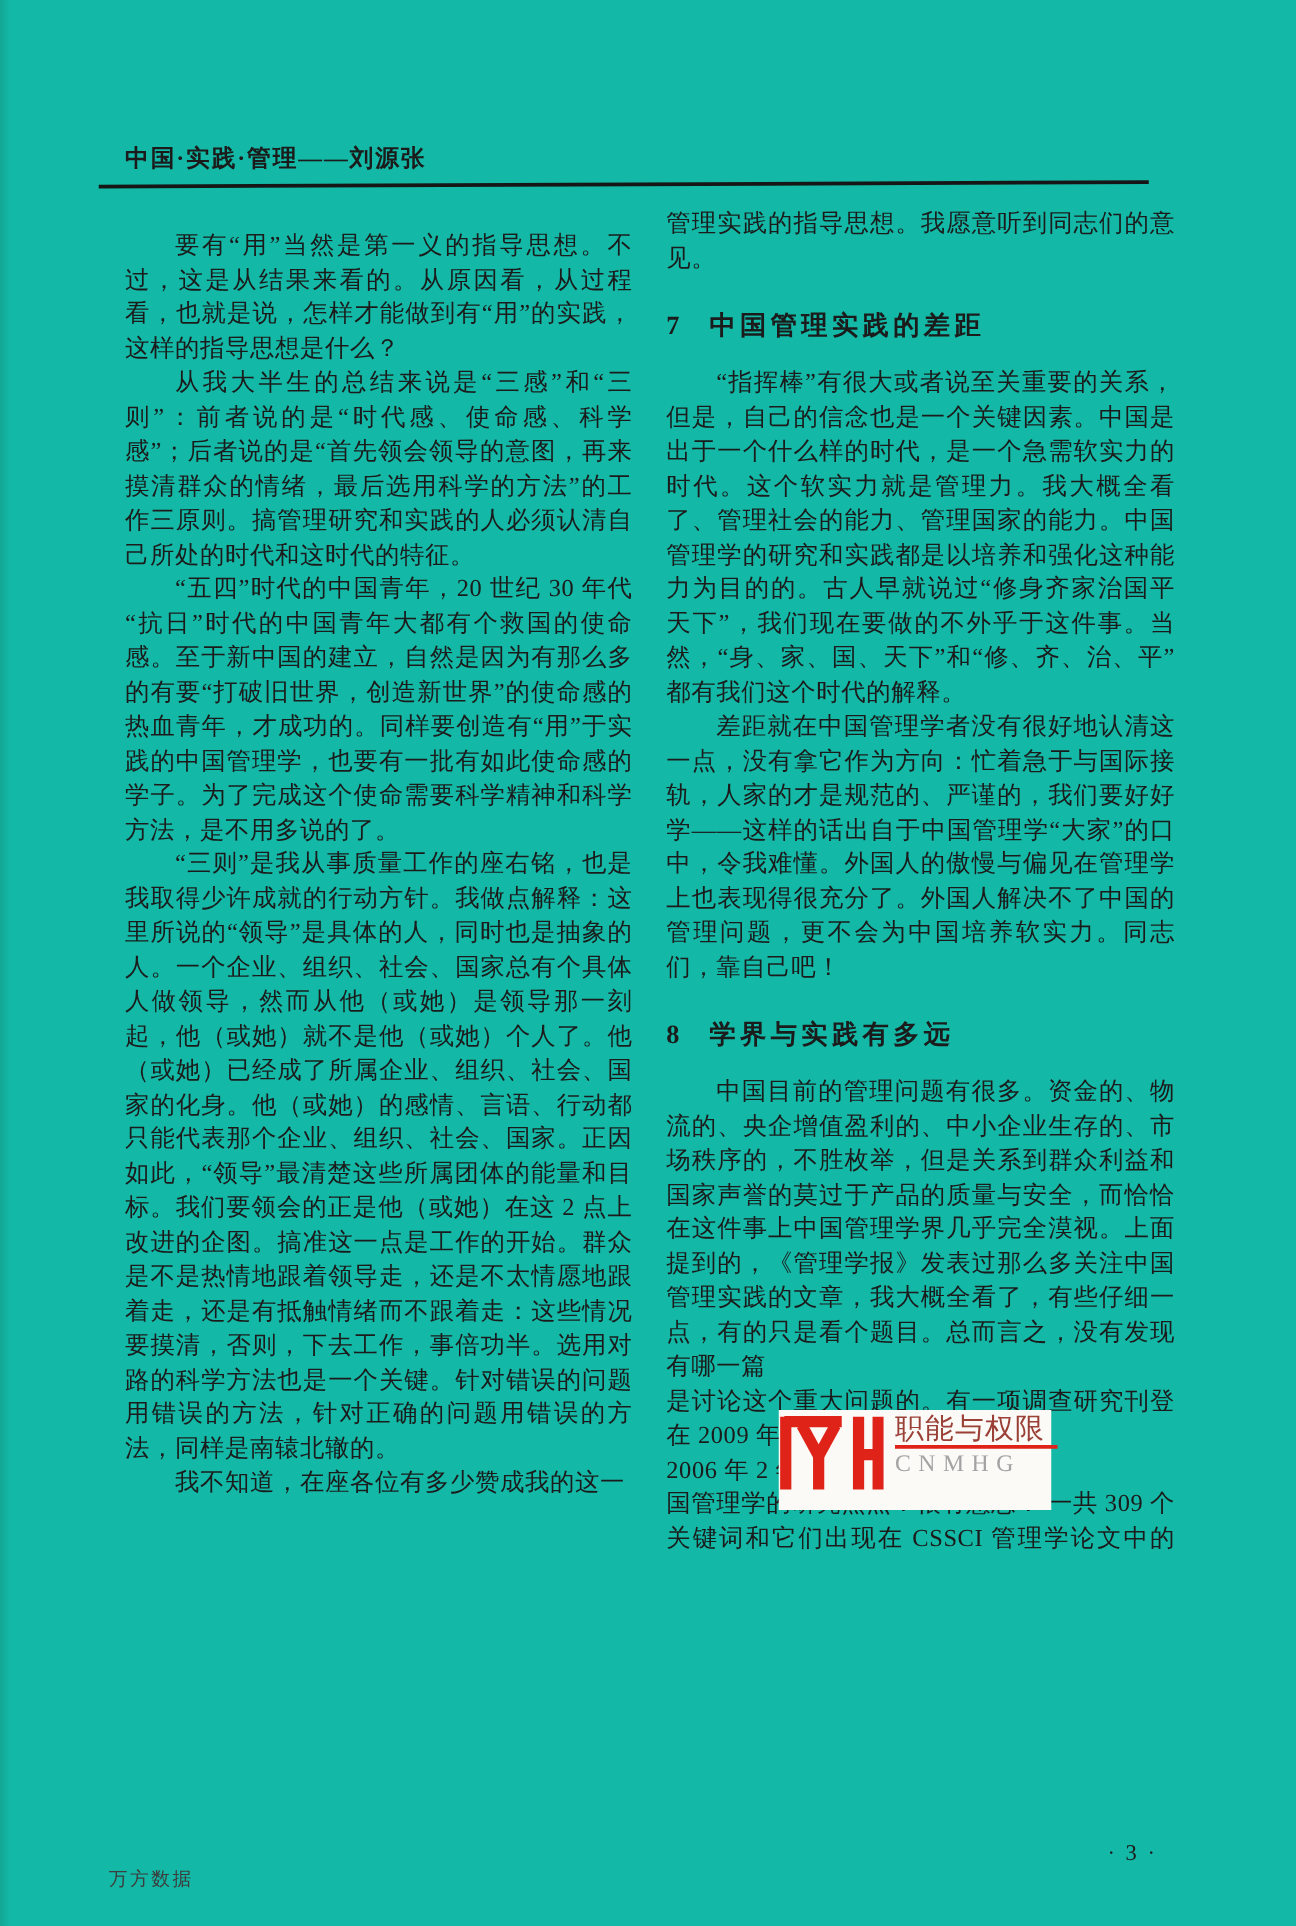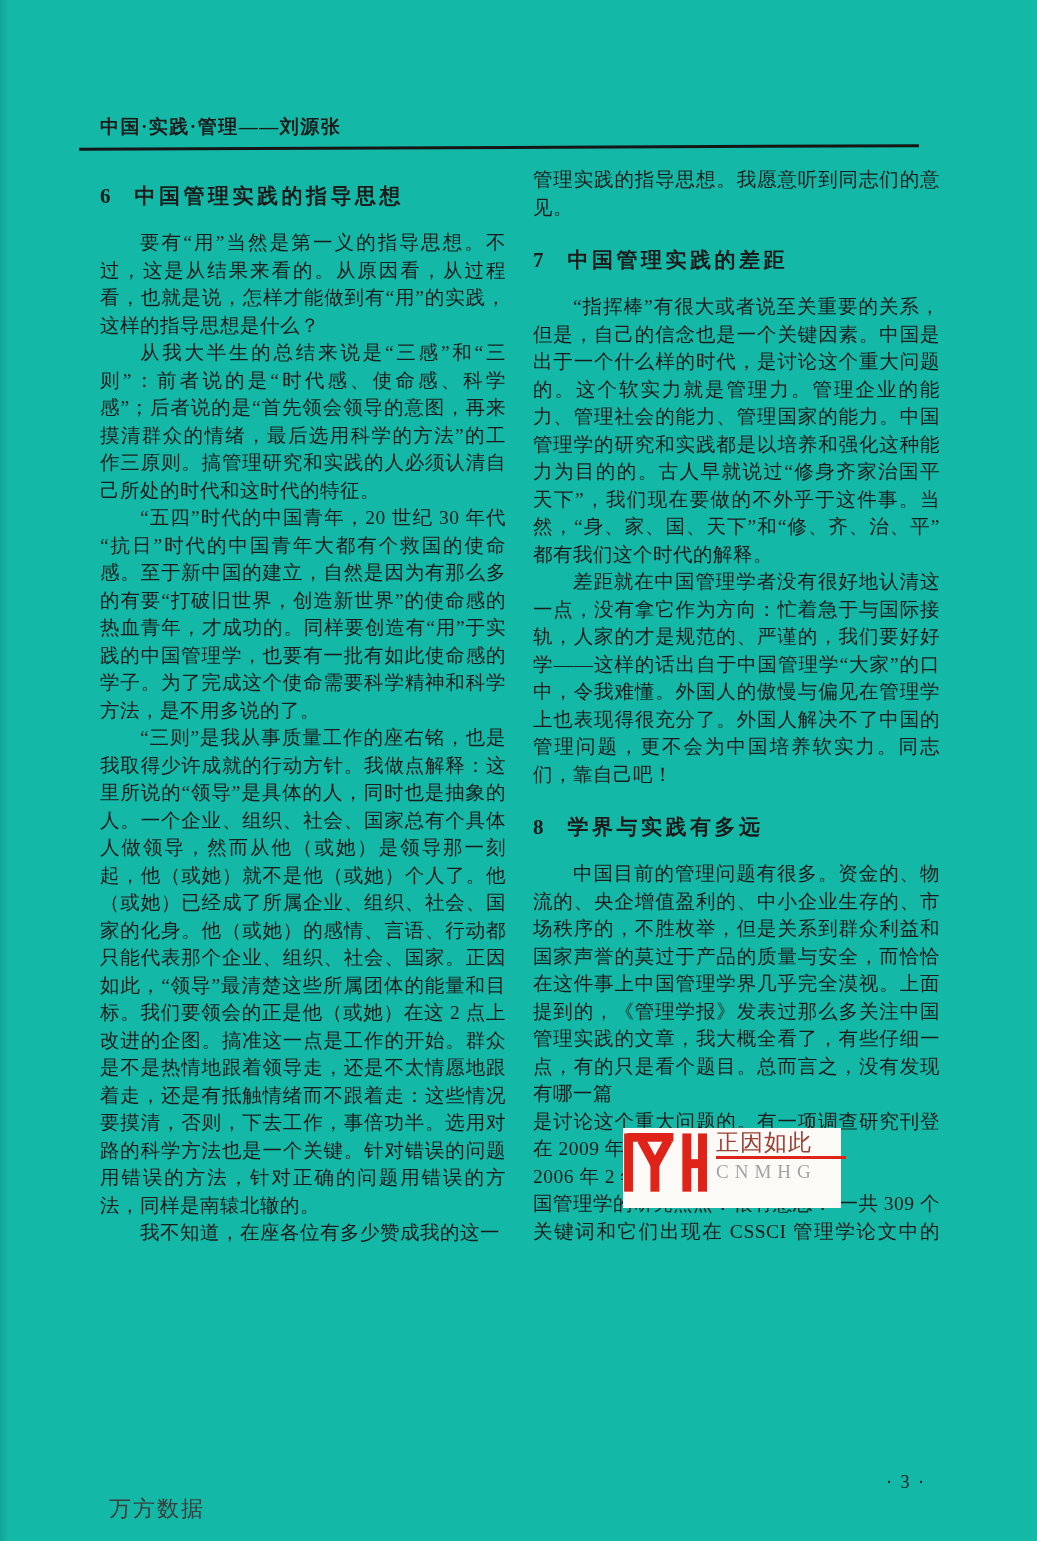--- a/index.html
+++ b/index.html
@@ -52,54 +52,51 @@
   .wm-cn{
     font-family:"Liberation Sans","DejaVu Sans",sans-serif;
     font-size:23px;line-height:25px;color:#9a4036;letter-spacing:1px;white-space:nowrap;
   }
   .wm-underline{width:130px;height:3px;background:#df2318;margin:1px 0 2px 0;}
   .wm-en{
     font-family:Liberation Serif, serif;
     font-size:19px;line-height:22px;color:#a3a3a3;letter-spacing:6px;white-space:nowrap;
   }
   .wanfang{
-    position:absolute;left:109px;top:1494px;
+    position:absolute;left:87px;top:1494px;
     font-family:"Liberation Sans","DejaVu Sans",sans-serif;
-    font-size:22px;color:#3c3c3c;letter-spacing:2px;
+    font-size:15px;color:#3c3c3c;letter-spacing:2px;
   }
   .page-num{
     position:absolute;left:886px;top:1472px;
     font-size:18px;letter-spacing:2px;color:#1b1b1b;
   }
 </style>
 </head>
 <body>
 
 <div class="page">
 
   <div class="running-header">中国·实践·管理——刘源张</div>
   <div class="header-rule"></div>
 
   <div class="col col-left">
-    <h2 class="sec first">
-      <span class="sec-num">6</span><span>中国管理实践的指导思想</span>
-    </h2>
     <p>要有“用”当然是第一义的指导思想。不过，这是从结果来看的。从原因看，从过程看，也就是说，怎样才能做到有“用”的实践，这样的指导思想是什么？</p>
     <p>从我大半生的总结来说是“三感”和“三则”：前者说的是“时代感、使命感、科学感”；后者说的是“首先领会领导的意图，再来摸清群众的情绪，最后选用科学的方法”的工作三原则。搞管理研究和实践的人必须认清自己所处的时代和这时代的特征。</p>
     <p>“五四”时代的中国青年，20 世纪 30 年代“抗日”时代的中国青年大都有个救国的使命感。至于新中国的建立，自然是因为有那么多的有要“打破旧世界，创造新世界”的使命感的热血青年，才成功的。同样要创造有“用”于实践的中国管理学，也要有一批有如此使命感的学子。为了完成这个使命需要科学精神和科学方法，是不用多说的了。</p>
     <p>“三则”是我从事质量工作的座右铭，也是我取得少许成就的行动方针。我做点解释：这里所说的“领导”是具体的人，同时也是抽象的人。一个企业、组织、社会、国家总有个具体人做领导，然而从他（或她）是领导那一刻起，他（或她）就不是他（或她）个人了。他（或她）已经成了所属企业、组织、社会、国家的化身。他（或她）的感情、言语、行动都只能代表那个企业、组织、社会、国家。正因如此，“领导”最清楚这些所属团体的能量和目标。我们要领会的正是他（或她）在这 2 点上改进的企图。搞准这一点是工作的开始。群众是不是热情地跟着领导走，还是不太情愿地跟着走，还是有抵触情绪而不跟着走：这些情况要摸清，否则，下去工作，事倍功半。选用对路的科学方法也是一个关键。针对错误的问题用错误的方法，针对正确的问题用错误的方法，同样是南辕北辙的。</p>
     <p>我不知道，在座各位有多少赞成我的这一</p>
   </div>
 
   <div class="col col-right">
     <p class="noindent">管理实践的指导思想。我愿意听到同志们的意见。</p>
     <h2 class="sec">
       <span class="sec-num">7</span><span>中国管理实践的差距</span>
     </h2>
-    <p>“指挥棒”有很大或者说至关重要的关系，但是，自己的信念也是一个关键因素。中国是出于一个什么样的时代，是讨论这个重大问题的。这个软实力就是管理力。管理企业的能力、管理社会的能力、管理国家的能力。中国管理学的研究和实践都是以培养和强化这种能力为目的的。古人早就说过“修身齐家治国平天下”，我们现在要做的不外乎于这件事。当然，“身、家、国、天下”和“修、齐、治、平”都有我们这个时代的解释。</p>
+    <p>“指挥棒”有很大或者说至关重要的关系，但是，自己的信念也是一个关键因素。中国是出于一个什么样的时代，是一个急需软实力的时代。这个软实力就是管理力。我大概全看了、管理社会的能力、管理国家的能力。中国管理学的研究和实践都是以培养和强化这种能力为目的的。古人早就说过“修身齐家治国平天下”，我们现在要做的不外乎于这件事。当然，“身、家、国、天下”和“修、齐、治、平”都有我们这个时代的解释。</p>
     <p>差距就在中国管理学者没有很好地认清这一点，没有拿它作为方向：忙着急于与国际接轨，人家的才是规范的、严谨的，我们要好好学——这样的话出自于中国管理学“大家”的口中，令我难懂。外国人的傲慢与偏见在管理学上也表现得很充分了。外国人解决不了中国的管理问题，更不会为中国培养软实力。同志们，靠自己吧！</p>
     <h2 class="sec">
       <span class="sec-num">8</span><span>学界与实践有多远</span>
     </h2>
     <p>中国目前的管理问题有很多。资金的、物流的、央企增值盈利的、中小企业生存的、市场秩序的，不胜枚举，但是关系到群众利益和国家声誉的莫过于产品的质量与安全，而恰恰在这件事上中国管理学界几乎完全漠视。上面提到的，《管理学报》发表过那么多关注中国管理实践的文章，我大概全看了，有些仔细一点，有的只是看个题目。总而言之，没有发现有哪一篇</p>
 
     <div class="wm-lines">
       <div class="wline just">是讨论这个重大问题的。有一项调查研究刊登</div>
       <div class="wline split">
         <span>在 2009 年</span>
@@ -119,21 +116,21 @@
             <path d="M10 2 V106"></path>
             <path d="M33 14 L57 58"></path>
             <path d="M81 14 L57 58"></path>
             <path d="M57 50 V106"></path>
             <path d="M114 2 V106"></path>
             <path d="M142 2 V106"></path>
             <path d="M114 56 H142"></path>
           </g>
         </svg>
         <div class="wm-textcol">
-          <div class="wm-cn">正因如此</div>
+          <div class="wm-cn">职能与权限</div>
           <div class="wm-underline"></div>
           <div class="wm-en">CNMHG</div>
         </div>
       </div>
     </div>
   </div>
 
   <div class="wanfang">万方数据</div>
   <div class="page-num">· 3 ·</div>
 

